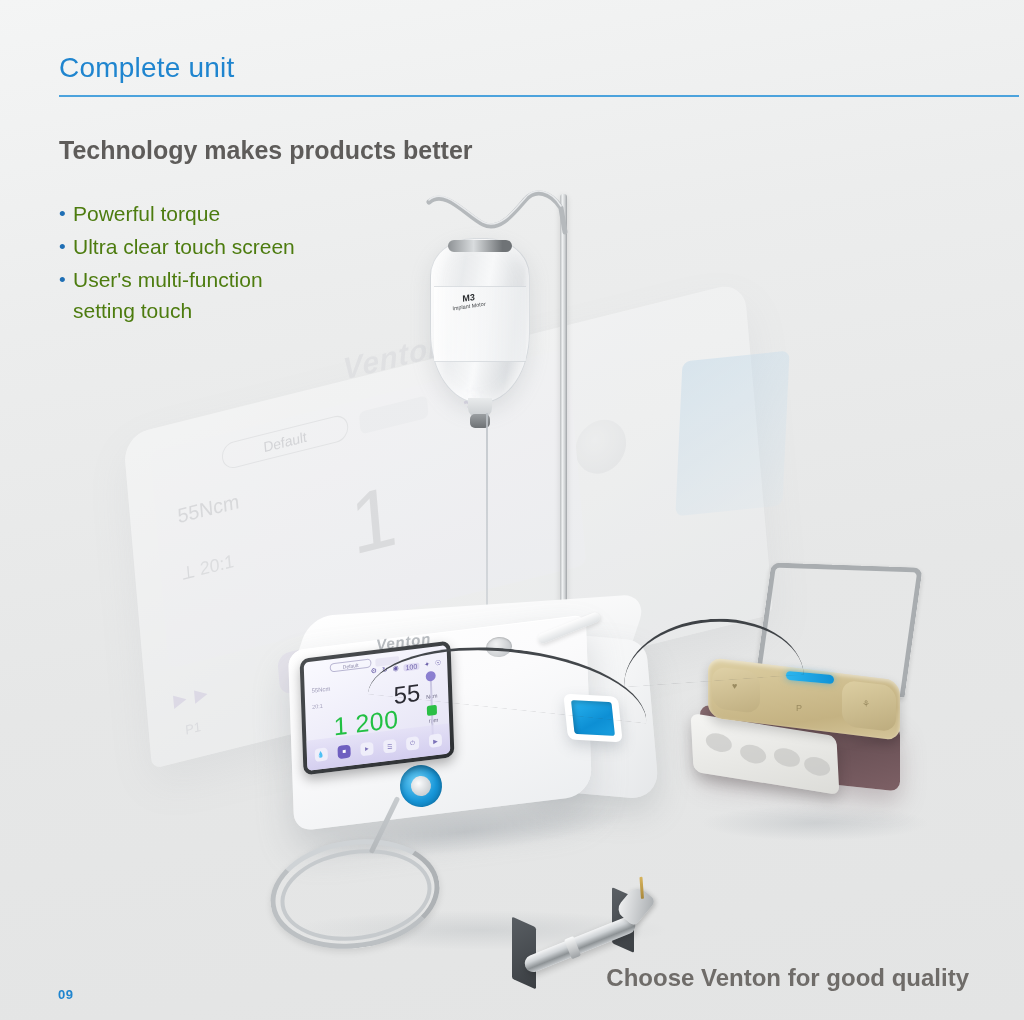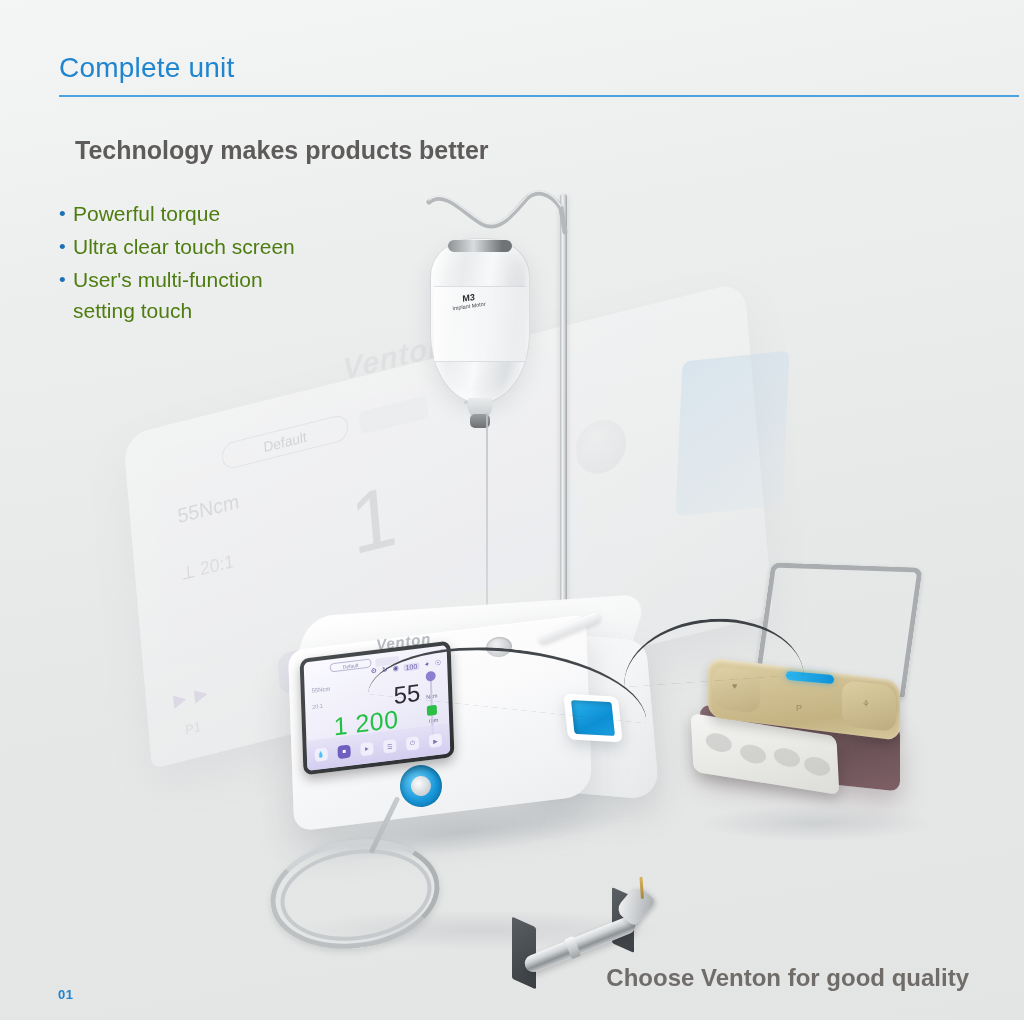--- a/index.html
+++ b/index.html
@@ -17,21 +17,21 @@
     white-space:nowrap;
   }
   .title-rule{
     position:absolute; left:59px; top:95px; width:960px; height:2px;
     background:#4ca3dd;
   }
 
   
   .subhead{
     position:absolute; left:59px; top:136px;
-    font-size:25px; font-weight:bold; color:#5e5c5a; white-space:nowrap;margin-left:16px;
+    font-size:25px; font-weight:bold; color:#5e5c5a; white-space:nowrap;
   }
   .bullets{ position:absolute; left:59px; top:198px; }
   .bullet-row{ display:flex; align-items:flex-start; margin-bottom:2px; }
   .bullet-dot{
     color:#1f6fb5; font-size:19px; line-height:31px; width:14px;
     flex:0 0 14px;
   }
   .bullet-text{
     font-size:21px; line-height:31px; color:#4d7c0f; white-space:pre-line;
   }
@@ -609,13 +609,13 @@
     <div class="pedal-led"></div>
     <div class="pedal-mark" style="left:42px;top:116px;">♥</div>
     <div class="pedal-mark" style="left:106px;top:138px;">P</div>
     <div class="pedal-mark" style="left:172px;top:134px;">⚘</div>
     <div class="pedal-cable"></div>
   </div>
 
 </div>
 
 <div class="tagline">Choose Venton for good quality</div>
-<div class="page-number">01</div>
+<div class="page-number">09</div>
 
 </body></html>

